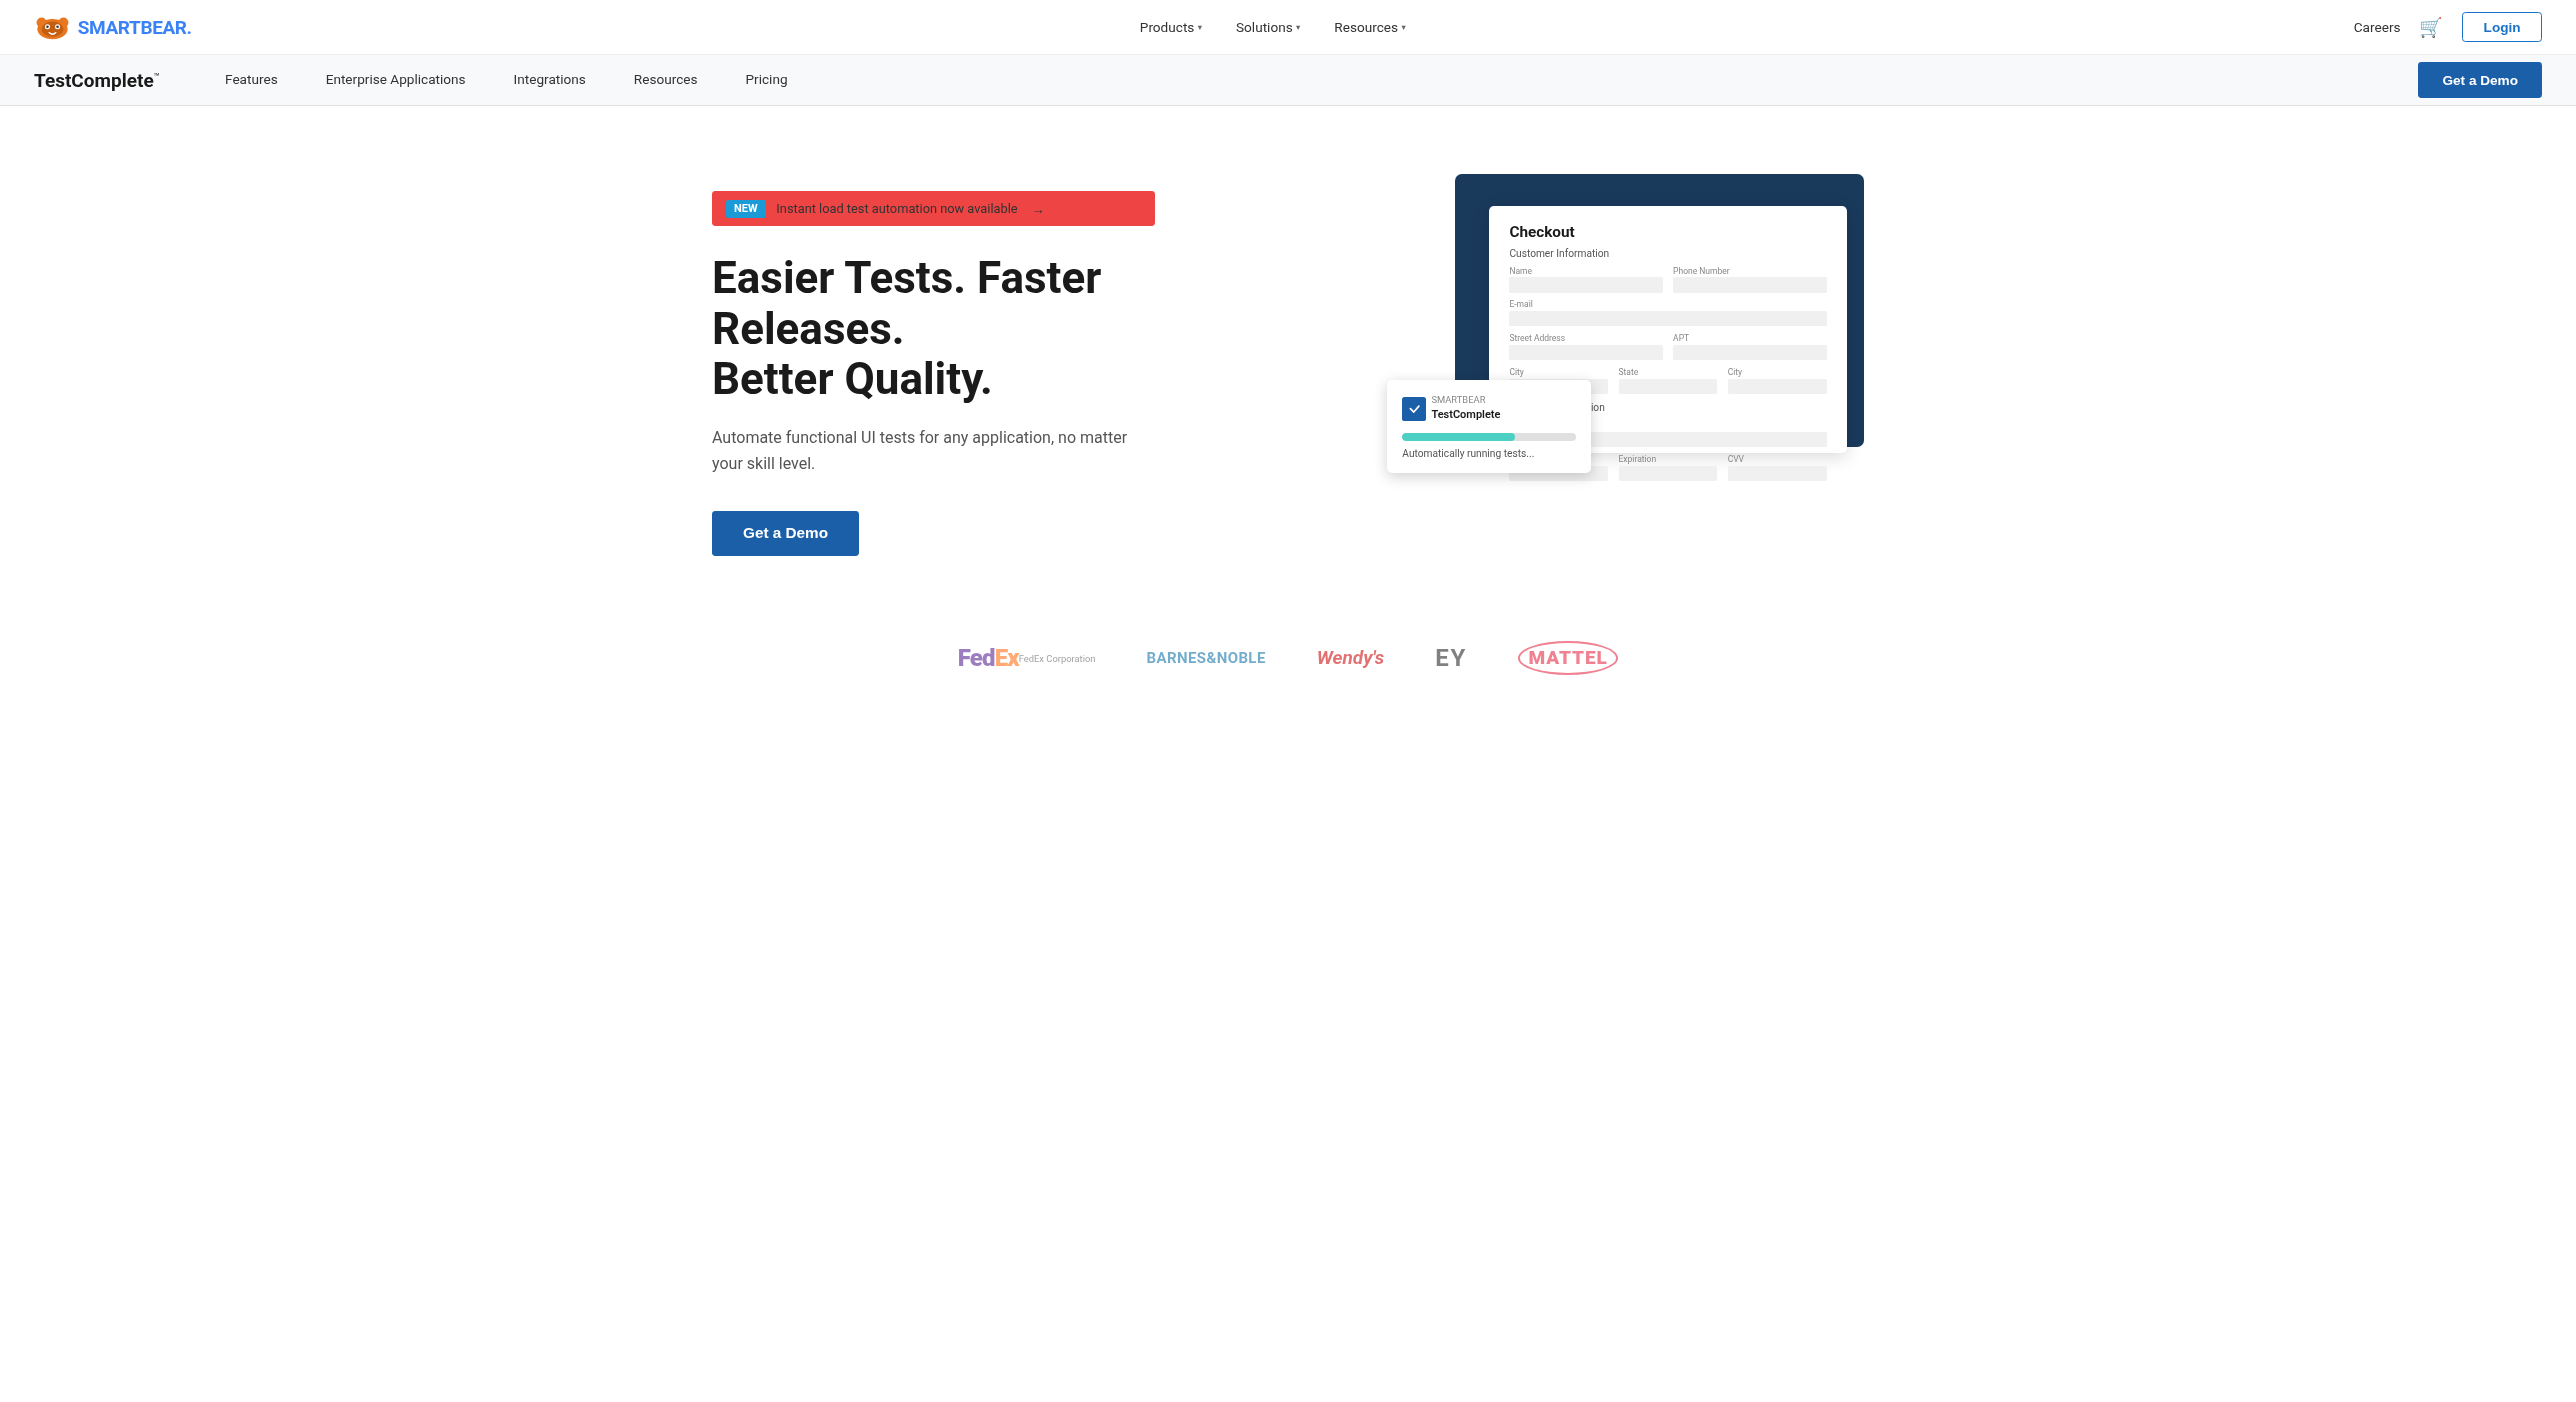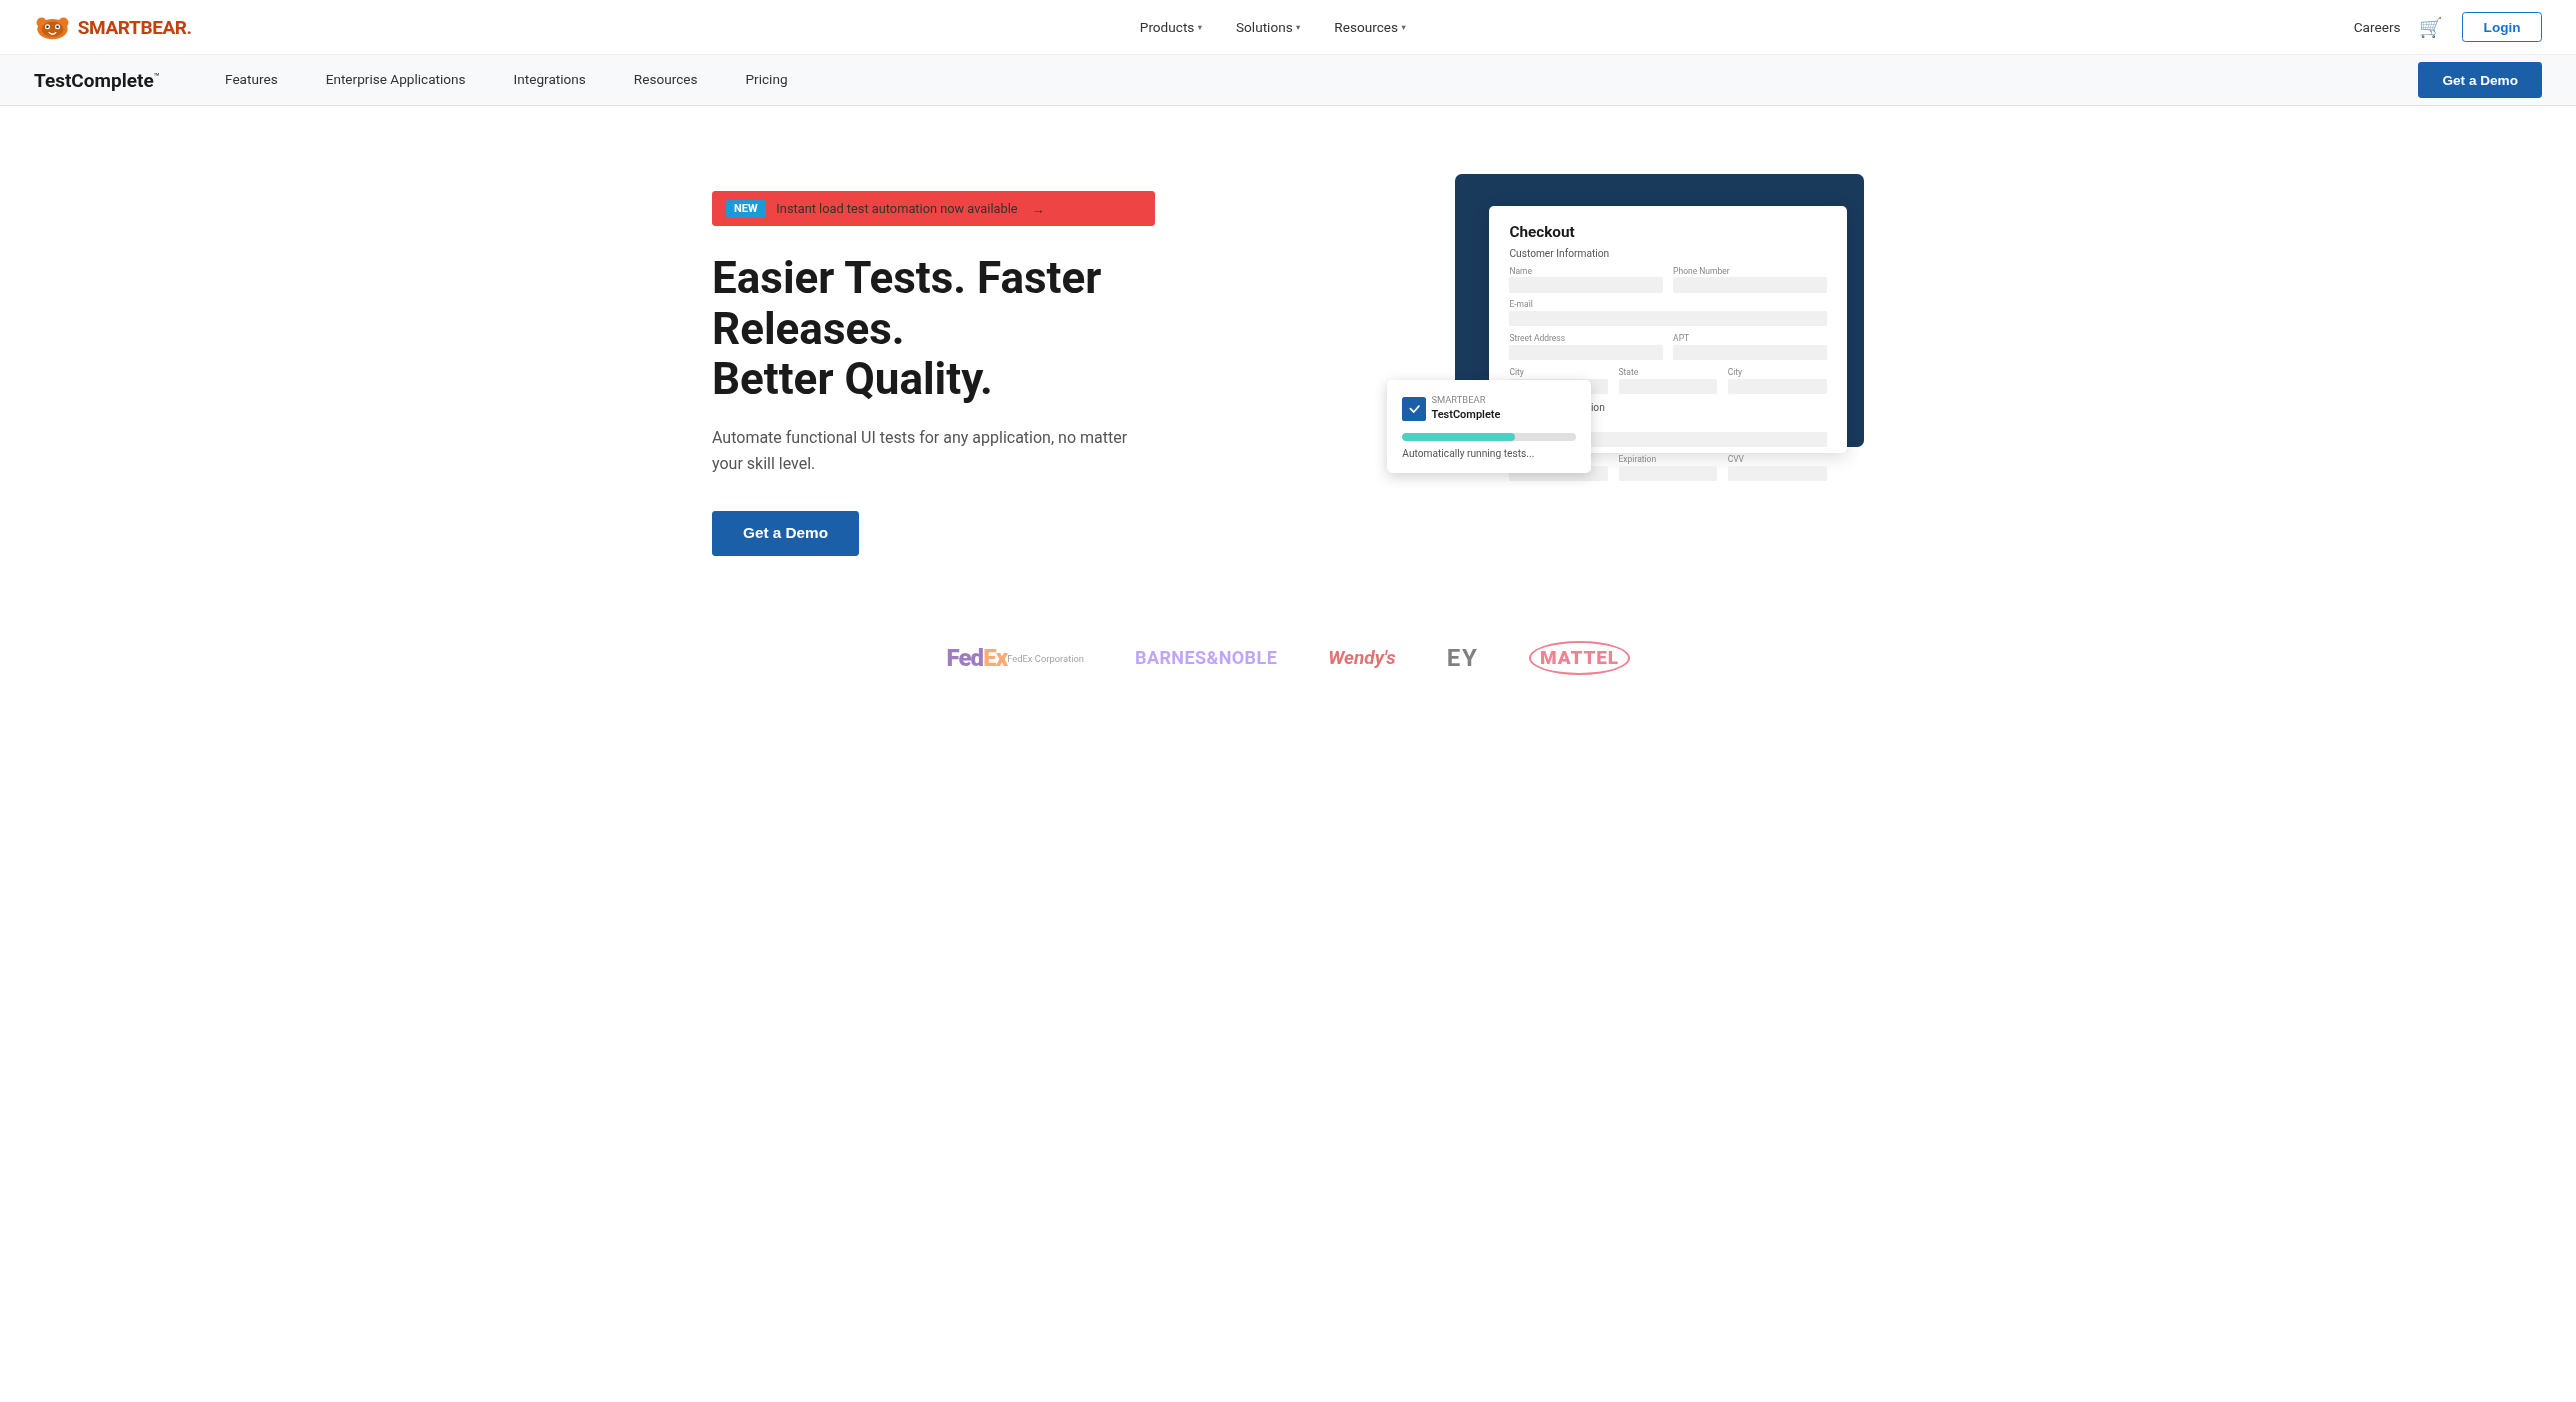--- a/index.html
+++ b/index.html
@@ -20,21 +20,21 @@
       align-items: center;
       gap: 6.8px;
     }
     .logo-bear {
       width: 37px;
       height: 27px;
     }
     .logo-text {
       font-size: 19px;
       font-weight: 700;
-      color: #c2410c;
+      color: #3b82f6;
       letter-spacing: -0.4px;
     }
     .top-nav-links {
       display: flex;
       align-items: center;
       gap: 6.8px;
     }
     .nav-link {
       display: flex;
       align-items: center;
@@ -332,23 +332,23 @@
     .fedex-logo .ex {
       color: #ff6600;
     }
     .fedex-corp {
       font-size: 9.4px;
       color: #555;
       text-align: center;
       margin-top: 1.7px;
     }
     .bn-logo {
-      font-size: 18px;
-      font-weight: 700;
-      color: #8b5cf6;
+      font-size: 15px;
+      font-weight: 700;
+      color: #0369a1;
       letter-spacing: 0.4px;
     }
     .wendys-logo {
       font-size: 19px;
       font-weight: 700;
       font-style: italic;
       color: #cc0000;
     }
     .ey-logo {
       font-size: 24px;

